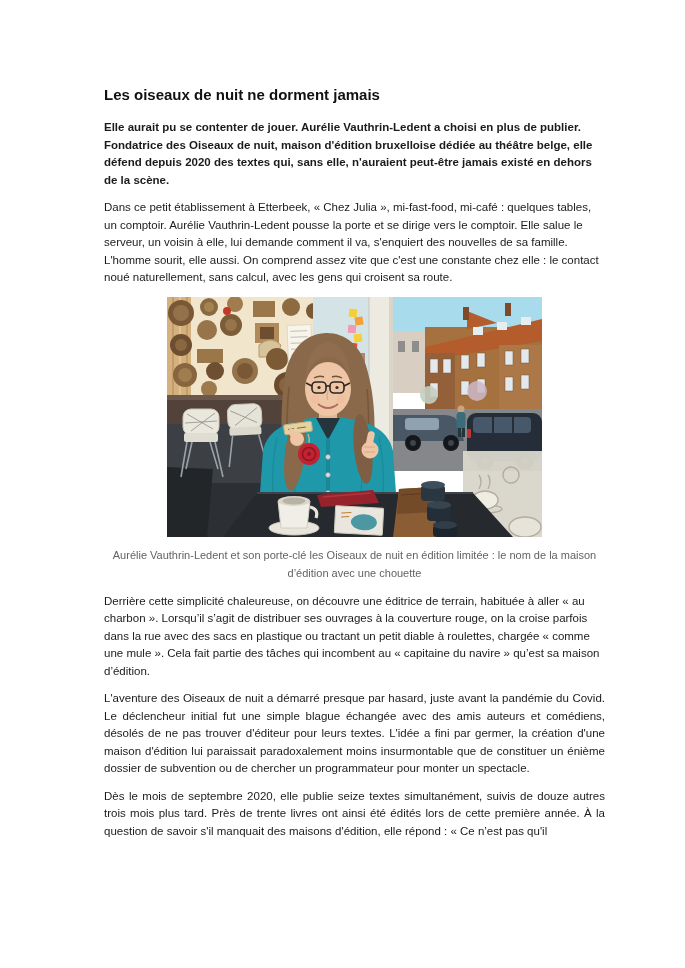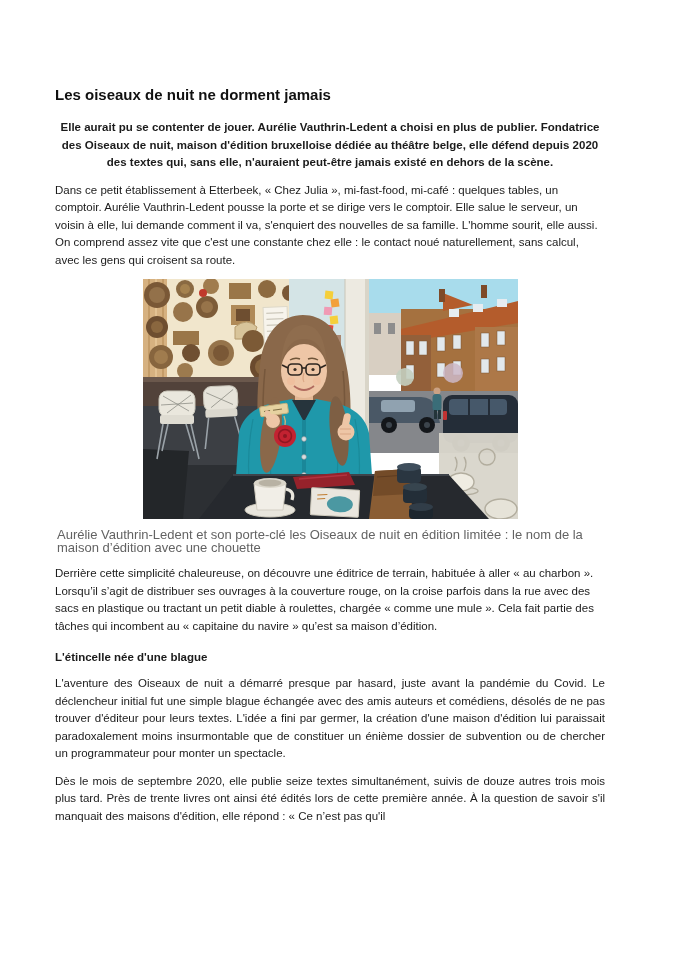--- a/index.html
+++ b/index.html
@@ -2,42 +2,42 @@
 <html><head>
 <meta charset="utf-8">
 <style>
   html,body { margin:0; padding:0; background:#ffffff; }
   .page {
     position: relative;
     width: 685px; height: 968px;
     margin: 0 auto;
     background: #ffffff;
     box-sizing: border-box;
-    padding: 85px 80px 0 55px;
+    padding: 85px 80px 0 104px;
     overflow: hidden;
     font-family: "Liberation Sans", sans-serif;
     color: #1b1b1b;
   }
   .title {
     font-size: 15px; font-weight: bold; line-height: 20px;
     margin: 0 0 14px 0; color: #111;
   }
   p { font-size: 11.5px; line-height: 17.5px; margin: 0 0 10px 0; }
-  p.lead { font-weight: bold; text-align: center; }
+  p.lead { font-weight: bold; }
   p.justify { text-align: justify; }
   .subheading {
     font-size: 11.5px; font-weight: bold; line-height: 15px;
     margin: 15px 0 10px 0;
   }
   figure { margin: 0 0 11px 0; }
   .photo-wrap { width: 375px; height: 240px; margin: 0 auto 9px auto; overflow: hidden; }
   .photo-wrap svg { display: block; }
   figcaption {
-    font-size: 13px; line-height: 13px; color: #636363;
-    padding: 0 2px;
+    font-size: 11px; line-height: 18px; color: #636363;
+    text-align: center; padding: 0 2px;
   }
   .italic { }
 </style>
 </head>
 <body>
 
 <div class="page">
 
   <h1 class="title">Les oiseaux de nuit ne dorment jamais</h1>
 
@@ -317,19 +317,18 @@
             <ellipse cx="278" cy="228" rx="12" ry="4" fill="#313d48"></ellipse>
           </g>
         </g>
       </svg>
     </div>
     <figcaption>Aurélie Vauthrin-Ledent et son porte-clé les Oiseaux de nuit en édition limitée : le nom de la maison d’édition avec une chouette</figcaption>
   </figure>
 
   <p>Derrière cette simplicité chaleureuse, on découvre une éditrice de terrain, habituée à aller « au charbon ». Lorsqu’il s’agit de distribuer ses ouvrages à la couverture rouge, on la croise parfois dans la rue avec des sacs en plastique ou tractant un petit diable à roulettes, chargée « comme une mule ». Cela fait partie des tâches qui incombent au « capitaine du navire » qu’est sa maison d’édition.</p>
 
-  <h2 class="subheading">L'étincelle née d'une blague</h2>
 
   <p class="justify"><span>L'aventure des </span><span class="italic">Oiseaux de nuit</span><span> a démarré presque par hasard, juste avant la pandémie du Covid. Le déclencheur initial fut une simple blague échangée avec des amis auteurs et comédiens, désolés de ne pas trouver d'éditeur pour leurs textes. L'idée a fini par germer, la création d'une maison d'édition lui paraissait paradoxalement moins insurmontable que de constituer un énième dossier de subvention ou de chercher un programmateur pour monter un spectacle.</span></p>
 
   <p class="justify">Dès le mois de septembre 2020, elle publie seize textes simultanément, suivis de douze autres trois mois plus tard. Près de trente livres ont ainsi été édités lors de cette première année. À la question de savoir s'il manquait des maisons d'édition, elle répond : « Ce n’est pas qu'il</p>
 
 </div>
 
 </body></html>

